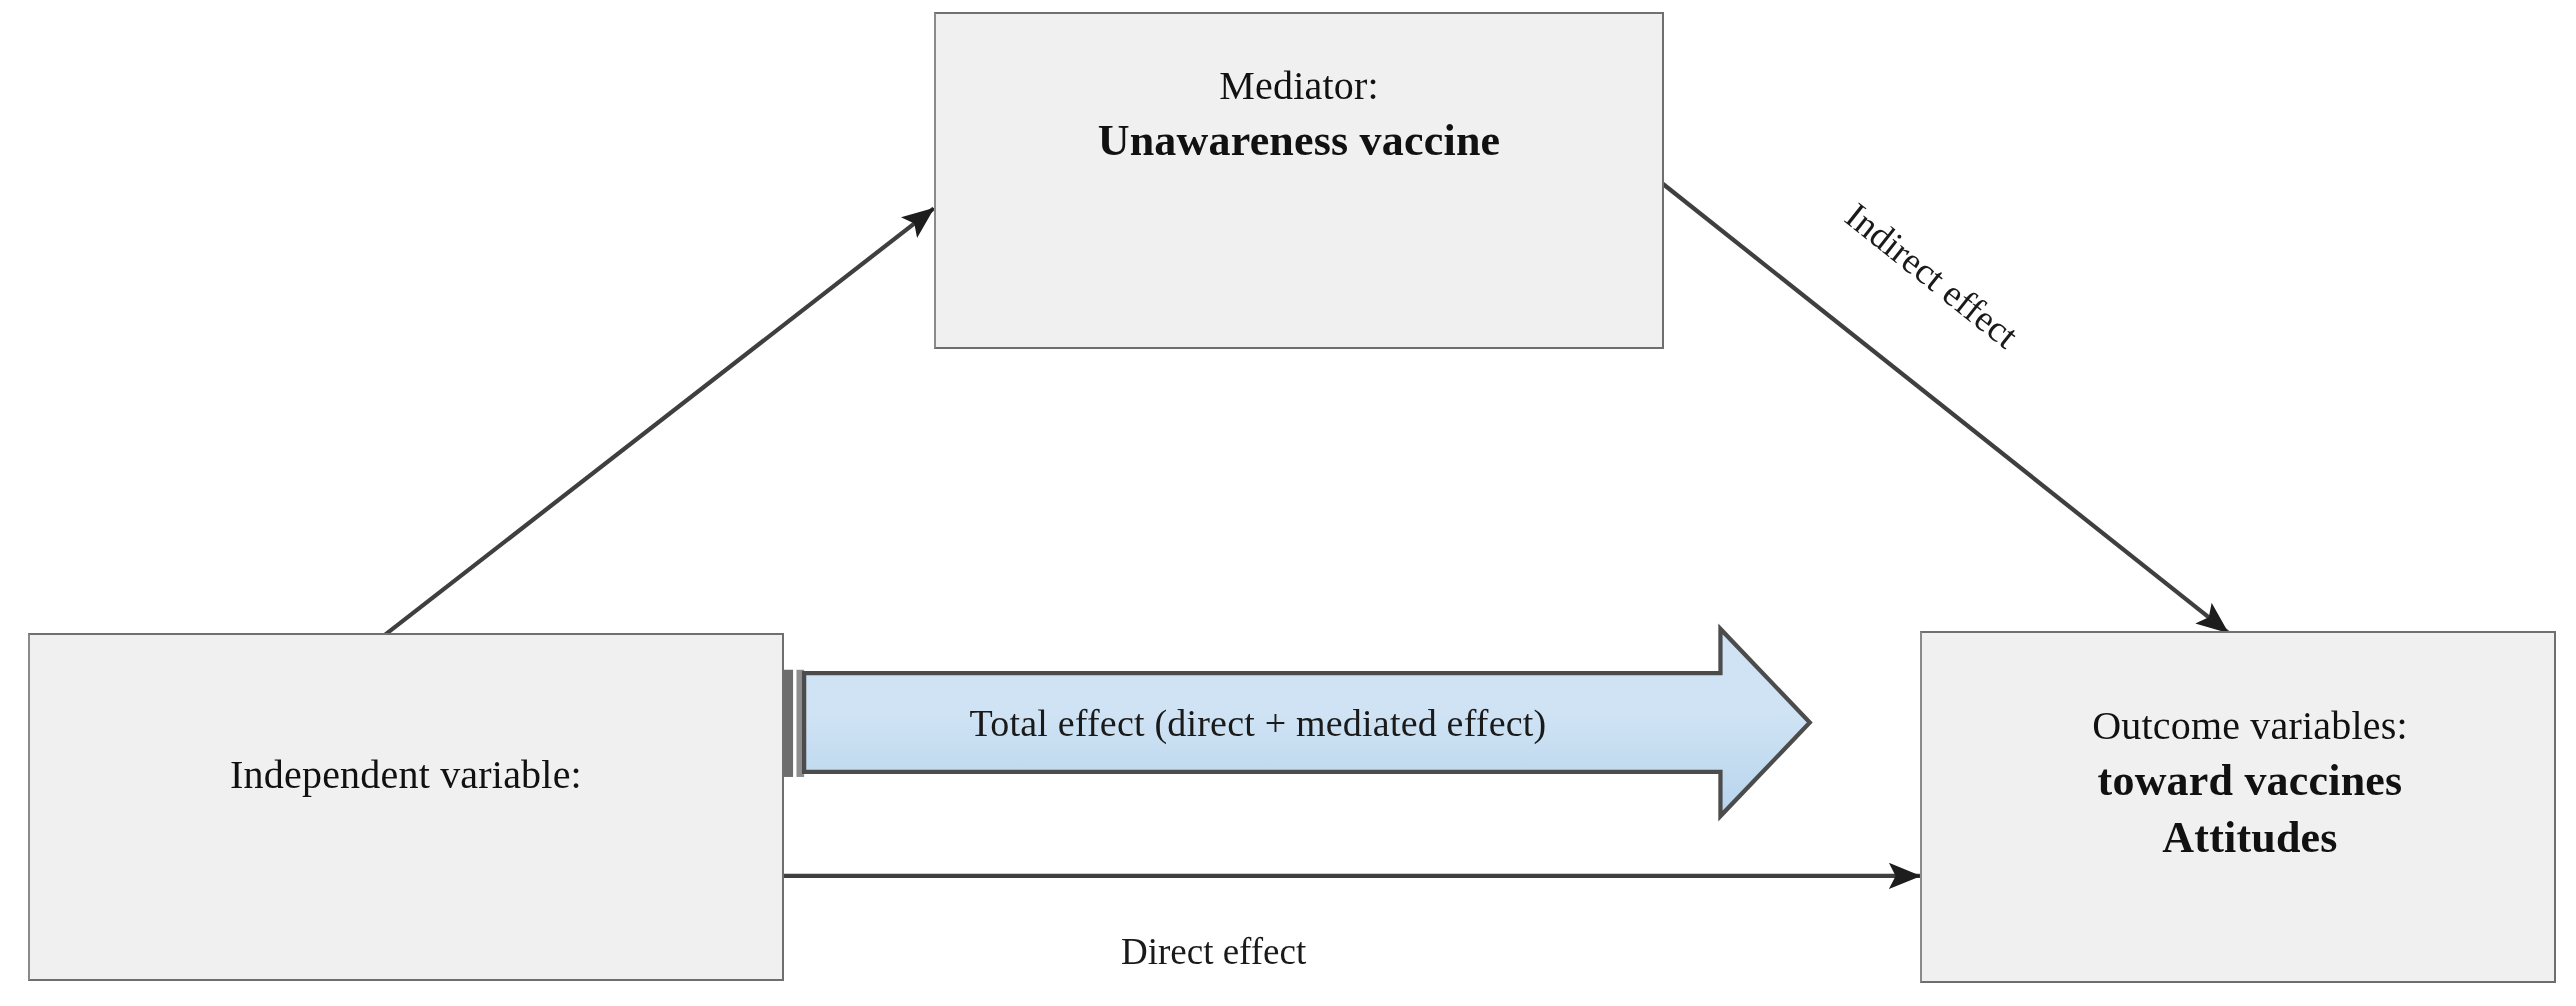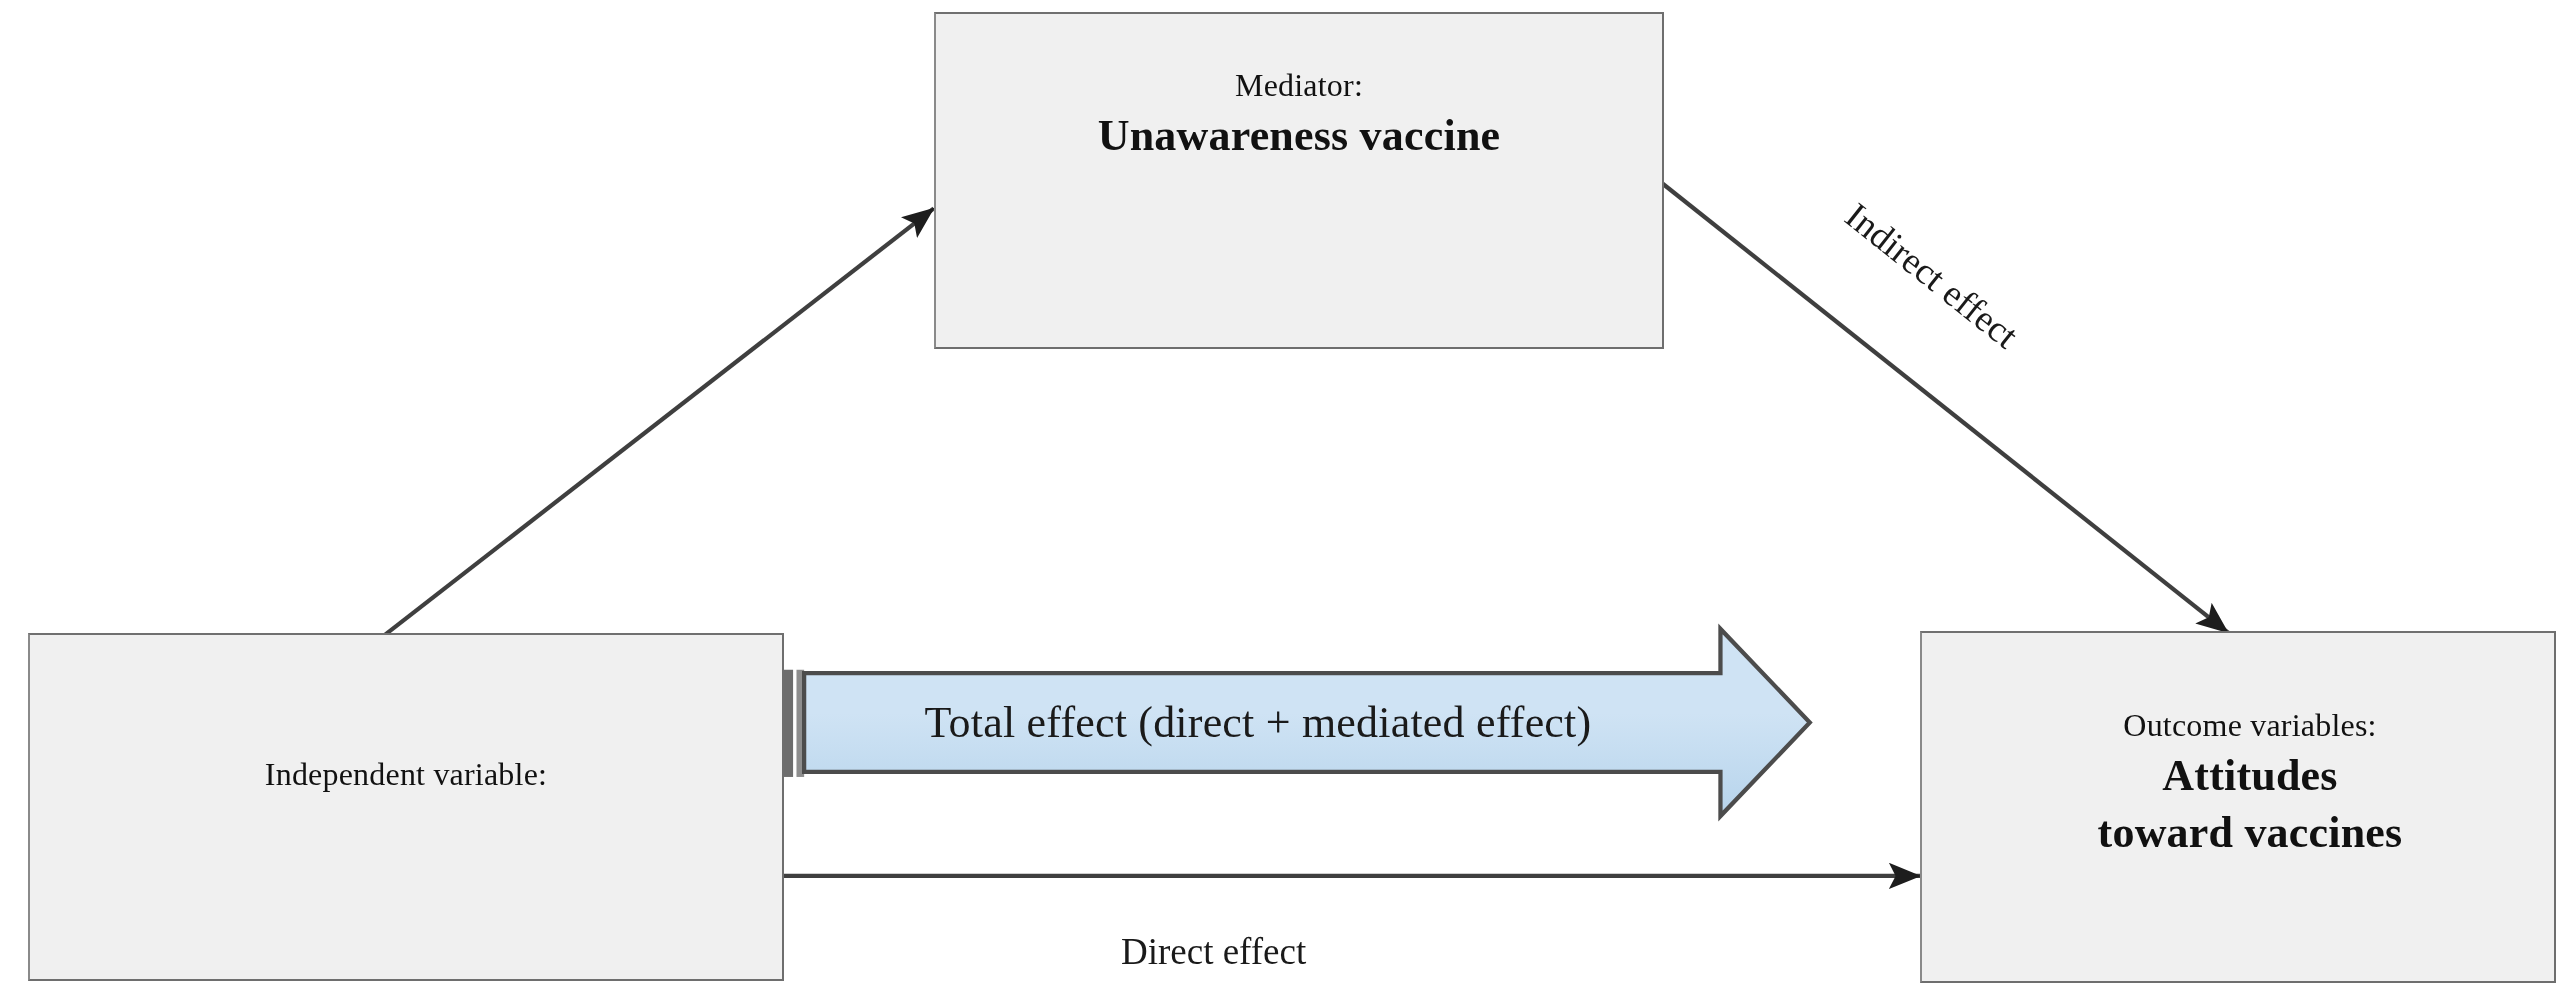--- a/index.html
+++ b/index.html
@@ -37,21 +37,21 @@
     display: flex;
     flex-direction: column;
     align-items: center;
     justify-content: center;
     text-align: center;
     color: #111111;
     z-index: 4;
   }
   .node-box .line-plain {
     font-weight: normal;
-    font-size: 32px;
+    font-size: 40px;
     line-height: 1.30;
     letter-spacing: 0.2px;
   }
   .node-box .line-bold {
     font-weight: bold;
     font-size: 44px;
     line-height: 1.30;
     letter-spacing: 0.2px;
   }
 
@@ -95,21 +95,21 @@
   }
   #total-effect-arrow .arrow-label {
     position: absolute;
     left: 85px;
     top: 0;
     width: 816px;
     height: 211px;
     display: flex;
     align-items: center;
     justify-content: center;
-    font-size: 44px;
+    font-size: 38px;
     color: #1a1a1a;
     letter-spacing: 0.2px;
     pointer-events: none;
   }
 
   
   .edge-label {
     position: absolute;
     font-size: 37px;
     color: #1a1a1a;
@@ -175,22 +175,22 @@
 
   <div class="node-box" id="box-independent">
     <div class="inner">
       <div class="line-plain">Independent variable:</div>
     </div>
   </div>
 
   <div class="node-box" id="box-outcome">
     <div class="inner">
       <div class="line-plain">Outcome variables:</div>
+      <div class="line-bold">toward vaccines</div>
       <div class="line-bold">Attitudes</div>
-      <div class="line-bold">toward vaccines</div>
     </div>
   </div>
 
   <div class="edge-label" id="label-indirect-effect">Indirect effect</div>
 
   <div class="edge-label" id="label-direct-effect">Direct effect</div>
 
 </div>
 
 

